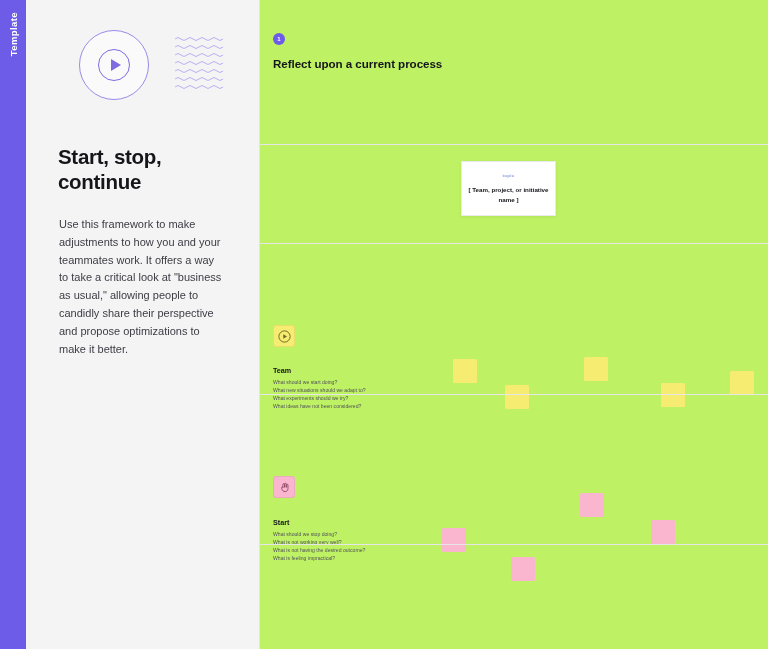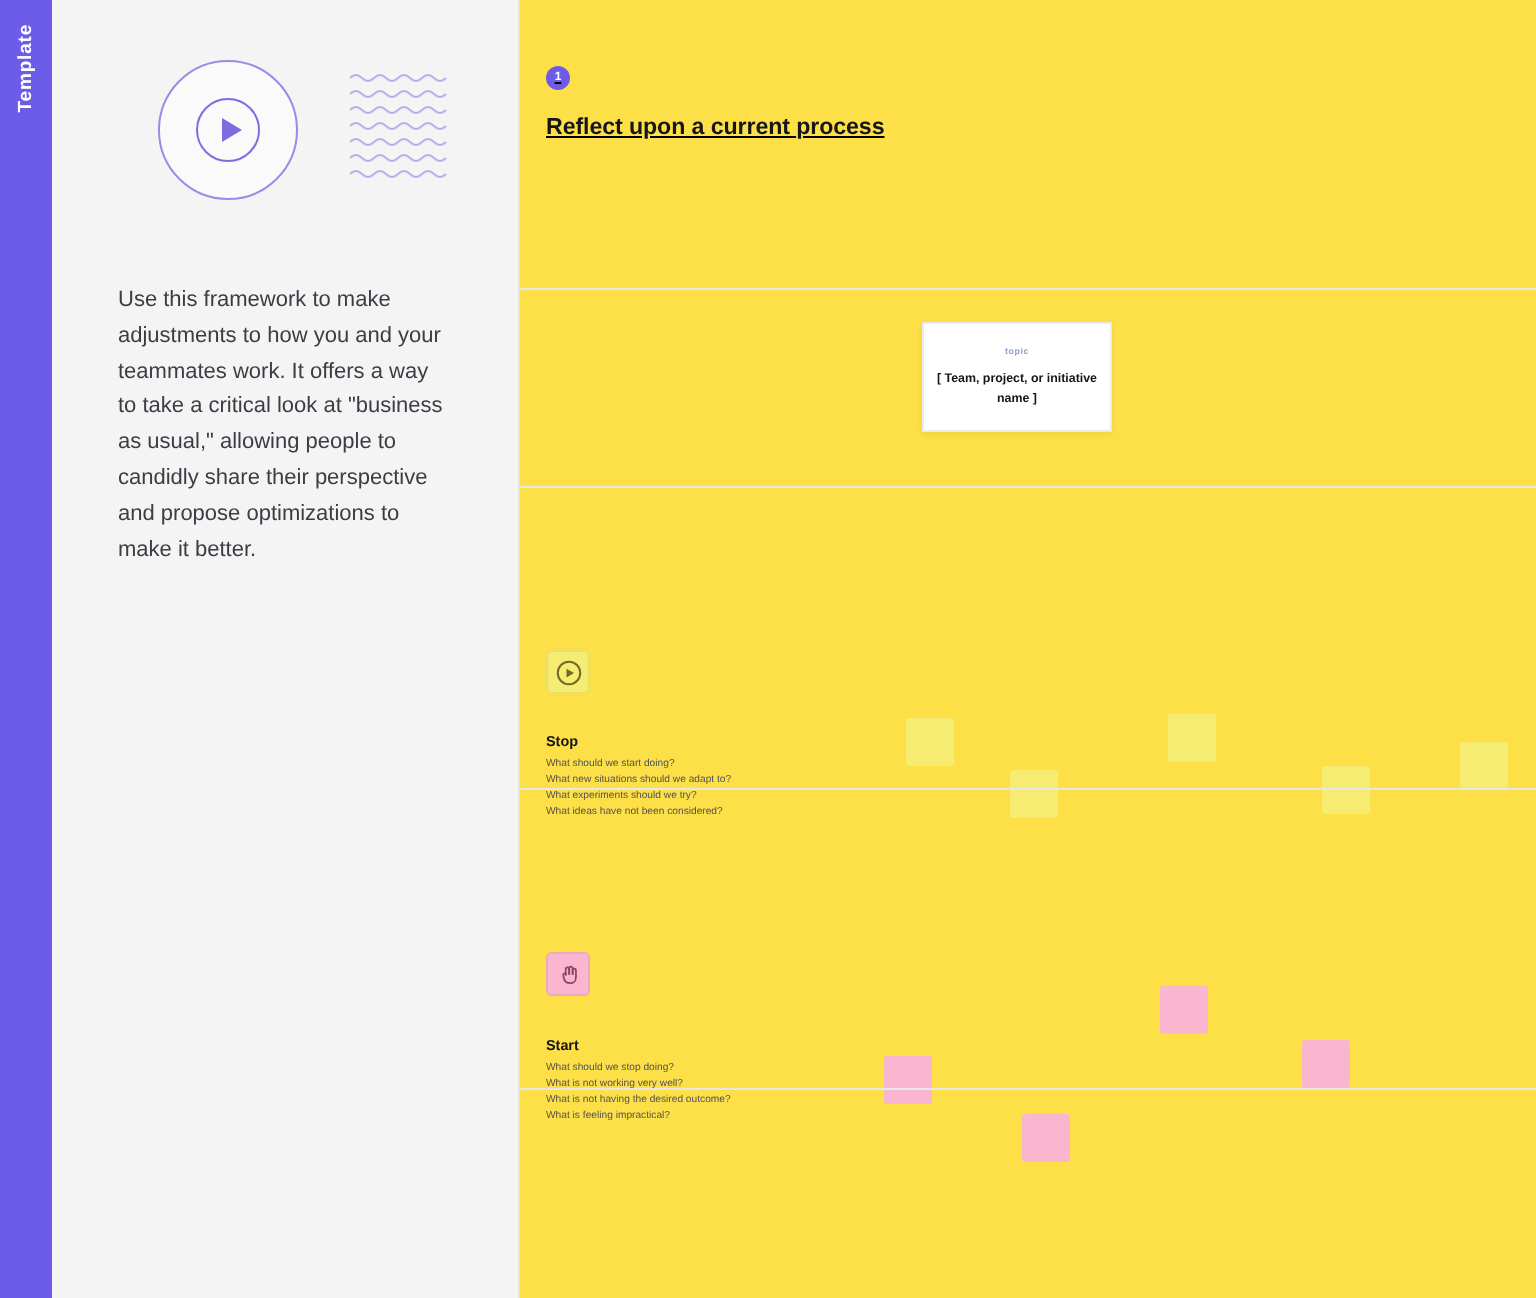--- a/index.html
+++ b/index.html
@@ -73,24 +73,23 @@
     margin-top: 22px;
     font-size: 11px;
     line-height: 1.62;
     color: #3C3C44;
     max-width: 172px;
   }
 
   
   .right-panel {
     flex: 1 1 auto;
-    background: #fde047;
+    background: #bef264;
     position: relative;
     padding-left: 13px;
-    text-decoration: underline;
   }
   .intro { padding: 33px 0 0 0; }
   .badge {
     width: 12px; height: 12px; border-radius: 50%;
     background: #6C5CE7;
     display: flex; align-items: center; justify-content: center;
     color: #fff; font-size: 6px; font-weight: 700;
   }
   .intro-title {
     margin-top: 12px;
@@ -186,20 +185,21 @@
           <path d="M0 11 q3 -3 6 0 t6 0 t6 0 t6 0 t6 0 t6 0 t6 0 t6 0"></path>
           <path d="M0 19 q3 -3 6 0 t6 0 t6 0 t6 0 t6 0 t6 0 t6 0 t6 0"></path>
           <path d="M0 27 q3 -3 6 0 t6 0 t6 0 t6 0 t6 0 t6 0 t6 0 t6 0"></path>
           <path d="M0 35 q3 -3 6 0 t6 0 t6 0 t6 0 t6 0 t6 0 t6 0 t6 0"></path>
           <path d="M0 43 q3 -3 6 0 t6 0 t6 0 t6 0 t6 0 t6 0 t6 0 t6 0"></path>
           <path d="M0 51 q3 -3 6 0 t6 0 t6 0 t6 0 t6 0 t6 0 t6 0 t6 0"></path>
         </g>
       </svg>
     </div>
 
+    <h1 class="title">Start, stop, continue</h1>
     <p class="body-copy">Use this framework to make adjustments to how you and your teammates work. It offers a way to take a critical look at "business as usual," allowing people to candidly share their perspective and propose optimizations to make it better.</p>
   </div>
 
   <div class="right-panel">
 
     <div class="intro">
       <div class="badge">1</div>
       <div class="intro-title">Reflect upon a current process</div>
     </div>
 
@@ -211,21 +211,21 @@
 
     <div class="rule" style="top:243px"></div>
     <div class="section">
       <div class="sect-icon" style="position:absolute; left:0px; top:255px; background:#F7EC72;">
         <svg width="15" height="15" viewBox="0 0 24 24" fill="none" stroke="#6E6A2B" stroke-width="1.6">
           <circle cx="12" cy="12" r="9"></circle>
           <path d="M10 8.5 L16 12 L10 15.5 Z" fill="#6E6A2B" stroke="none"></path>
         </svg>
       </div>
       <div style="position:absolute; left:0px; top:288px;">
-        <div class="sect-name">Stop</div>
+        <div class="sect-name">Team</div>
         <div class="sect-q">
           <div>What should we start doing?</div>
           <div>What new situations should we adapt to?</div>
           <div>What experiments should we try?</div>
           <div>What ideas have not been considered?</div>
         </div>
       </div>
       <div class="sticky" style="left:180px; top:289px; background:#F7EC72"></div>
       <div class="sticky" style="left:232px; top:315px; background:#F7EC72"></div>
       <div class="sticky" style="left:311px; top:287px; background:#F7EC72"></div>

